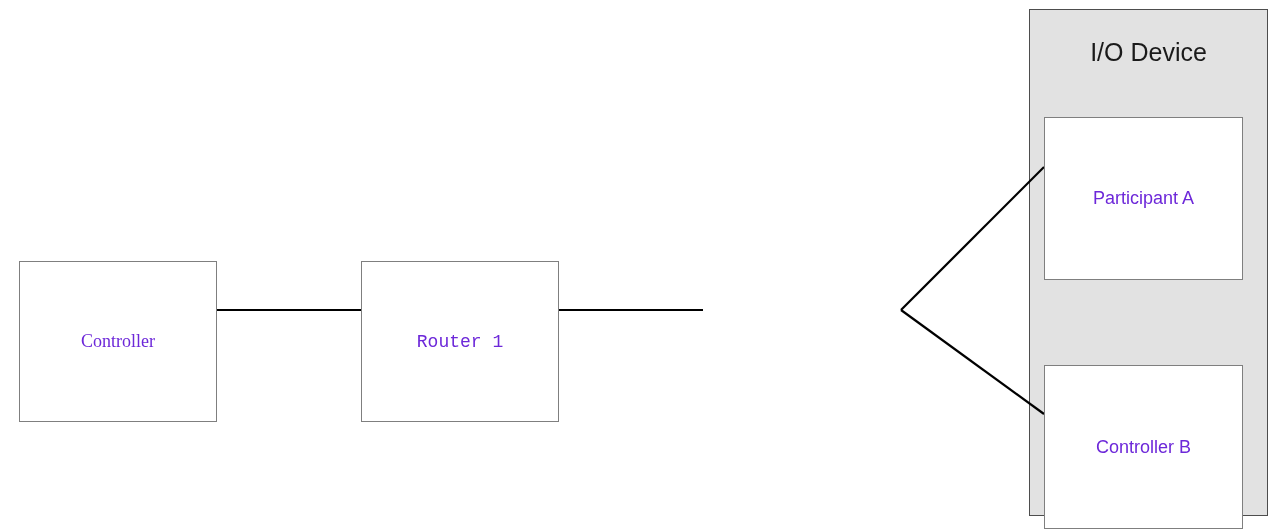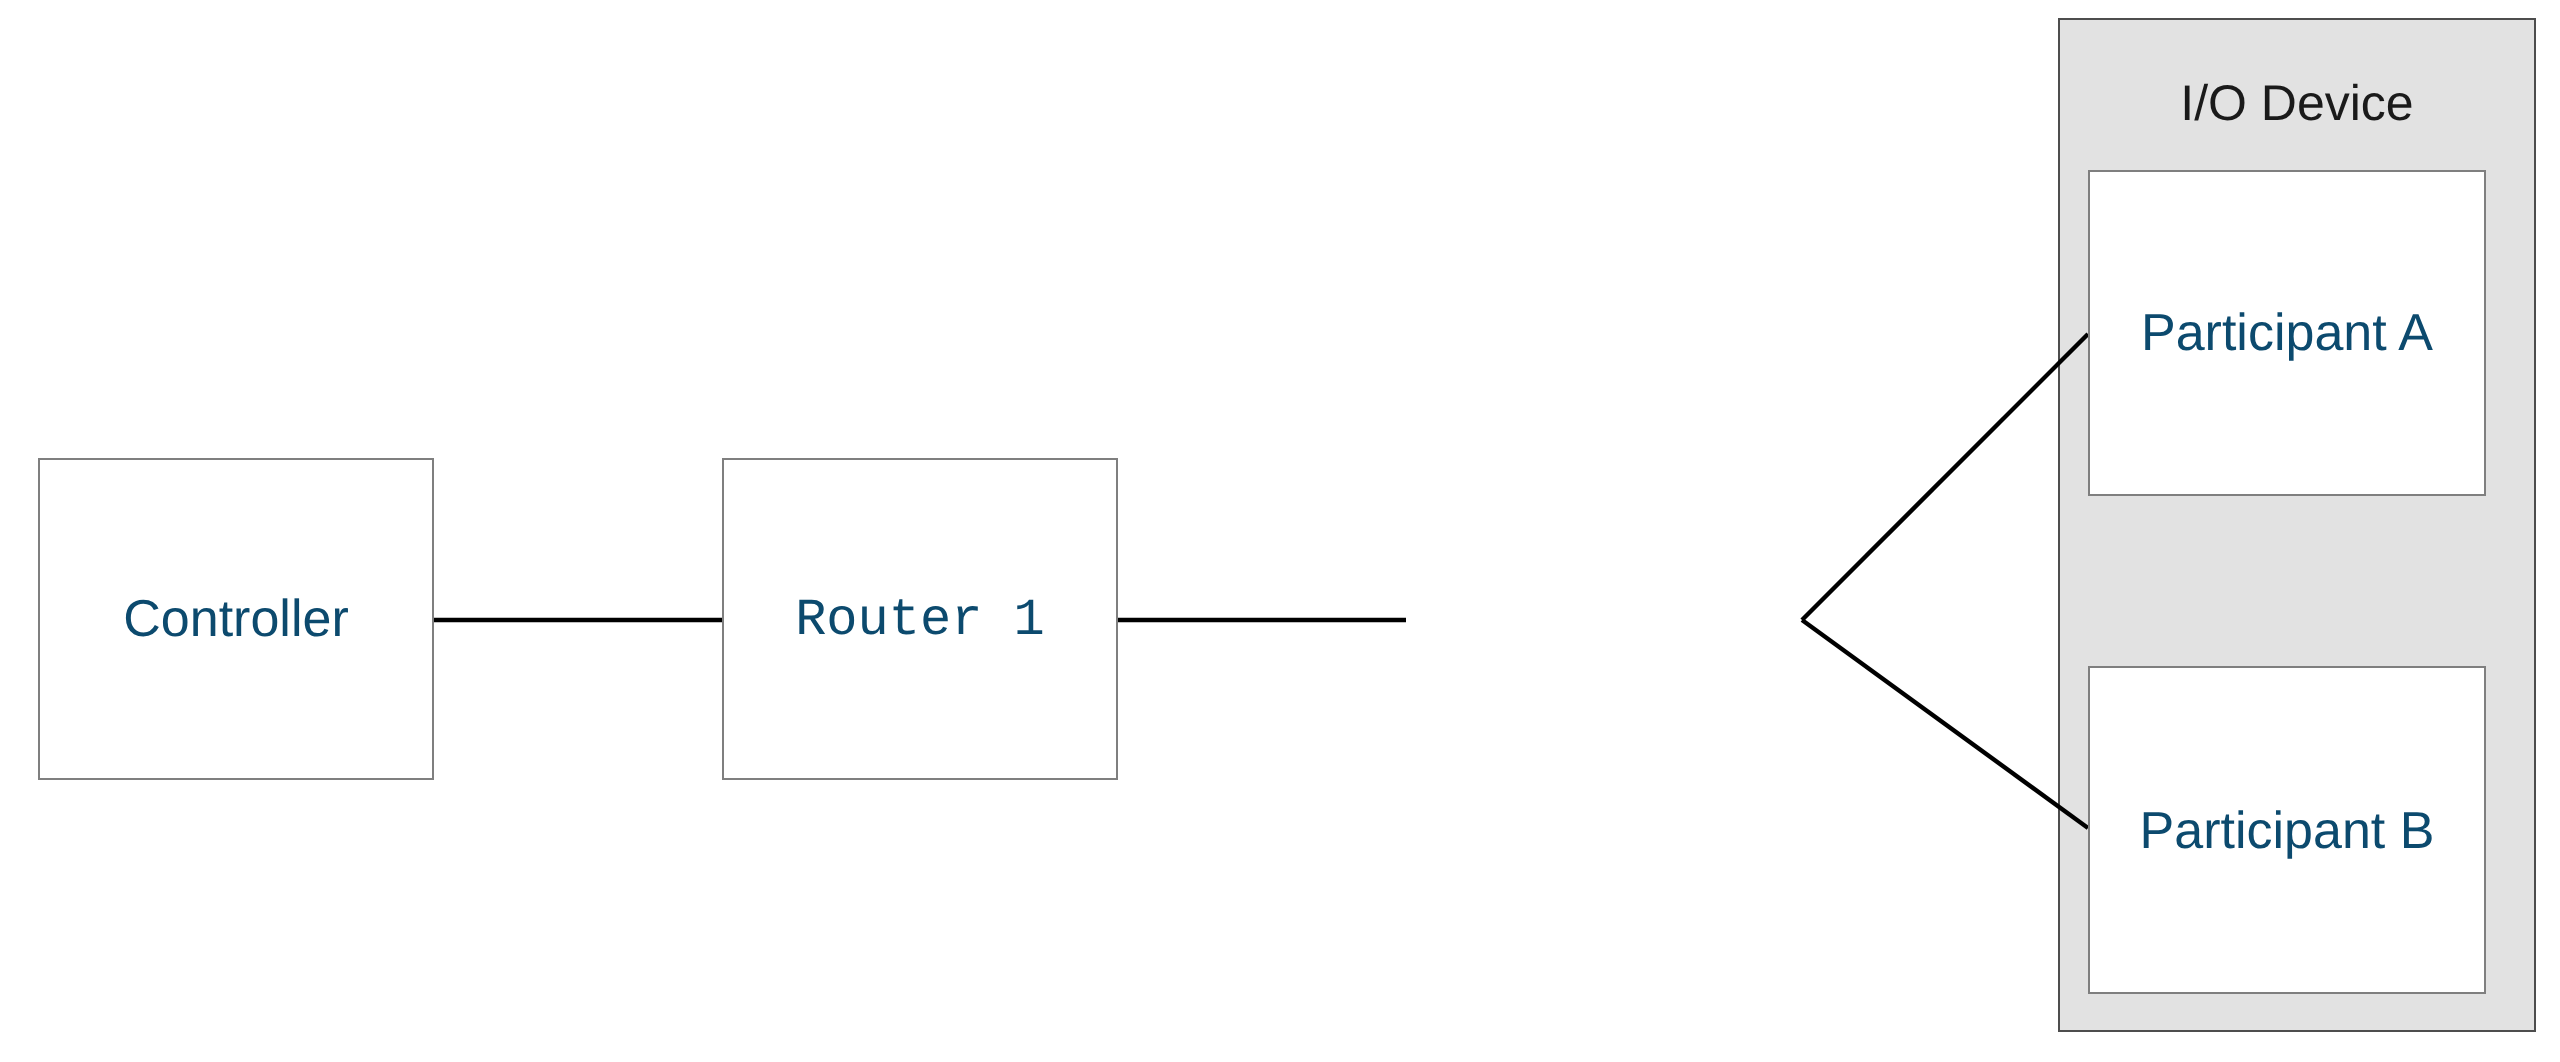--- a/index.html
+++ b/index.html
@@ -24,27 +24,28 @@
     z-index: 2;
     pointer-events: none;
   }
   .node {
     position: absolute;
     background: #ffffff;
     border: 1px solid #7f7f7f;
     display: flex;
     align-items: center;
     justify-content: center;
-    font-size: 26px;
-    color: #0c4a6e;
+    font-size: 18px;
+    color: #6d28d9;
     z-index: 3;
     box-sizing: border-box;
     white-space: nowrap;
+    margin-top: 32px;
   }
-  #node-controller { left: 19px;  top: 229px; width: 198px; height: 161px; }
+  #node-controller { left: 19px;  top: 229px; width: 198px; height: 161px; font-family: Liberation Serif, serif; }
   #node-router1    { left: 361px; top: 229px; width: 198px; height: 161px; font-family: Liberation Mono, monospace; }
   #node-router2    { left: 703px; top: 229px; width: 198px; height: 161px; }
 
   .io-container {
     position: absolute;
     left: 1029px;
     top: 9px;
     width: 239px;
     height: 507px;
     background: #e2e2e2;
@@ -87,16 +88,16 @@
   <div class="node" id="node-router1">
     <span>Router 1</span>
   </div>
 
 
   <div class="node" id="node-participant-a">
     <span>Participant A</span>
   </div>
 
   <div class="node" id="node-participant-b">
-    <span>Participant B</span>
+    <span>Controller B</span>
   </div>
 
 </div>
 
 </body></html>

